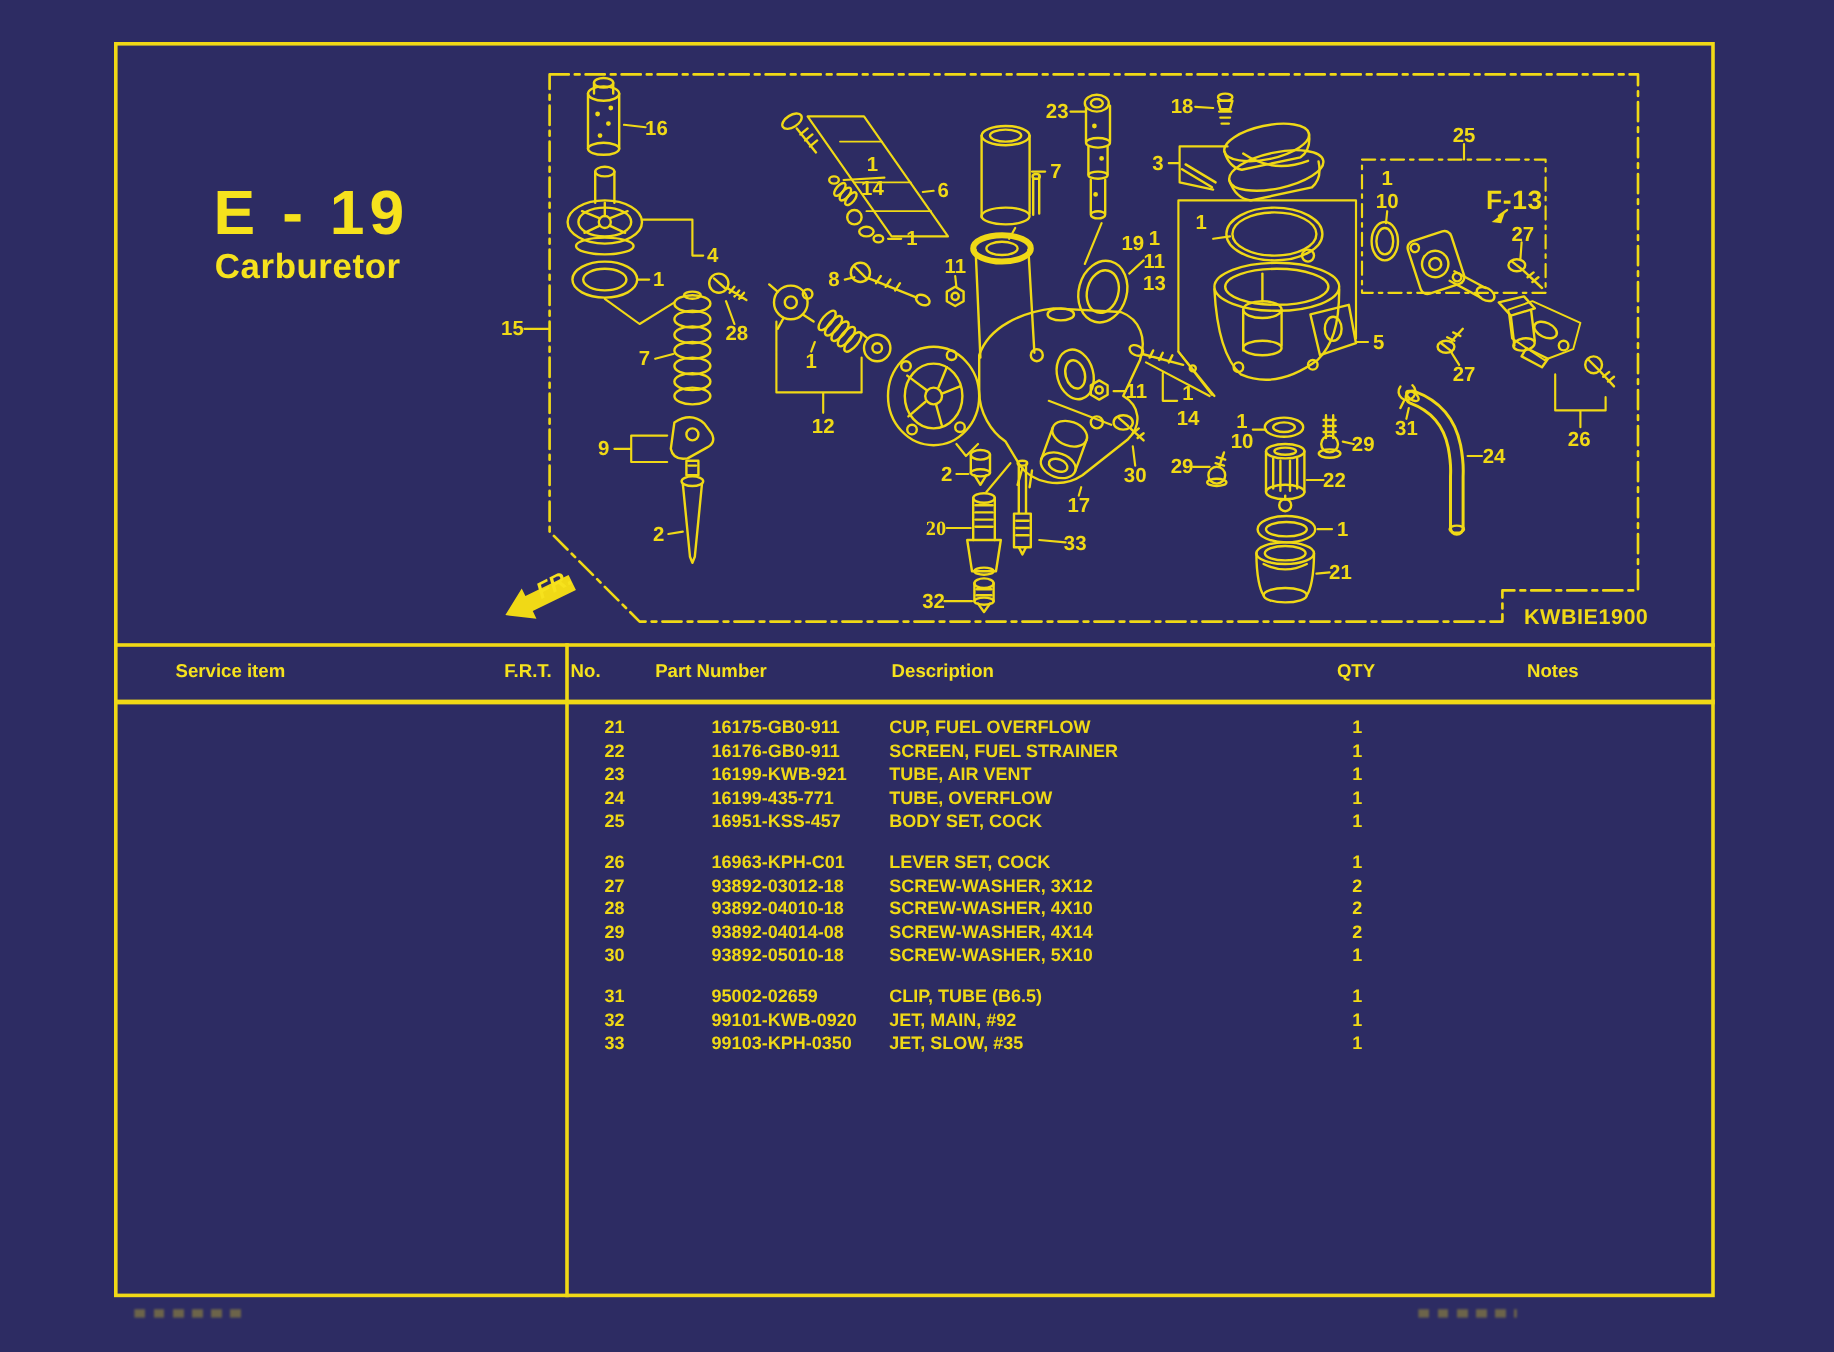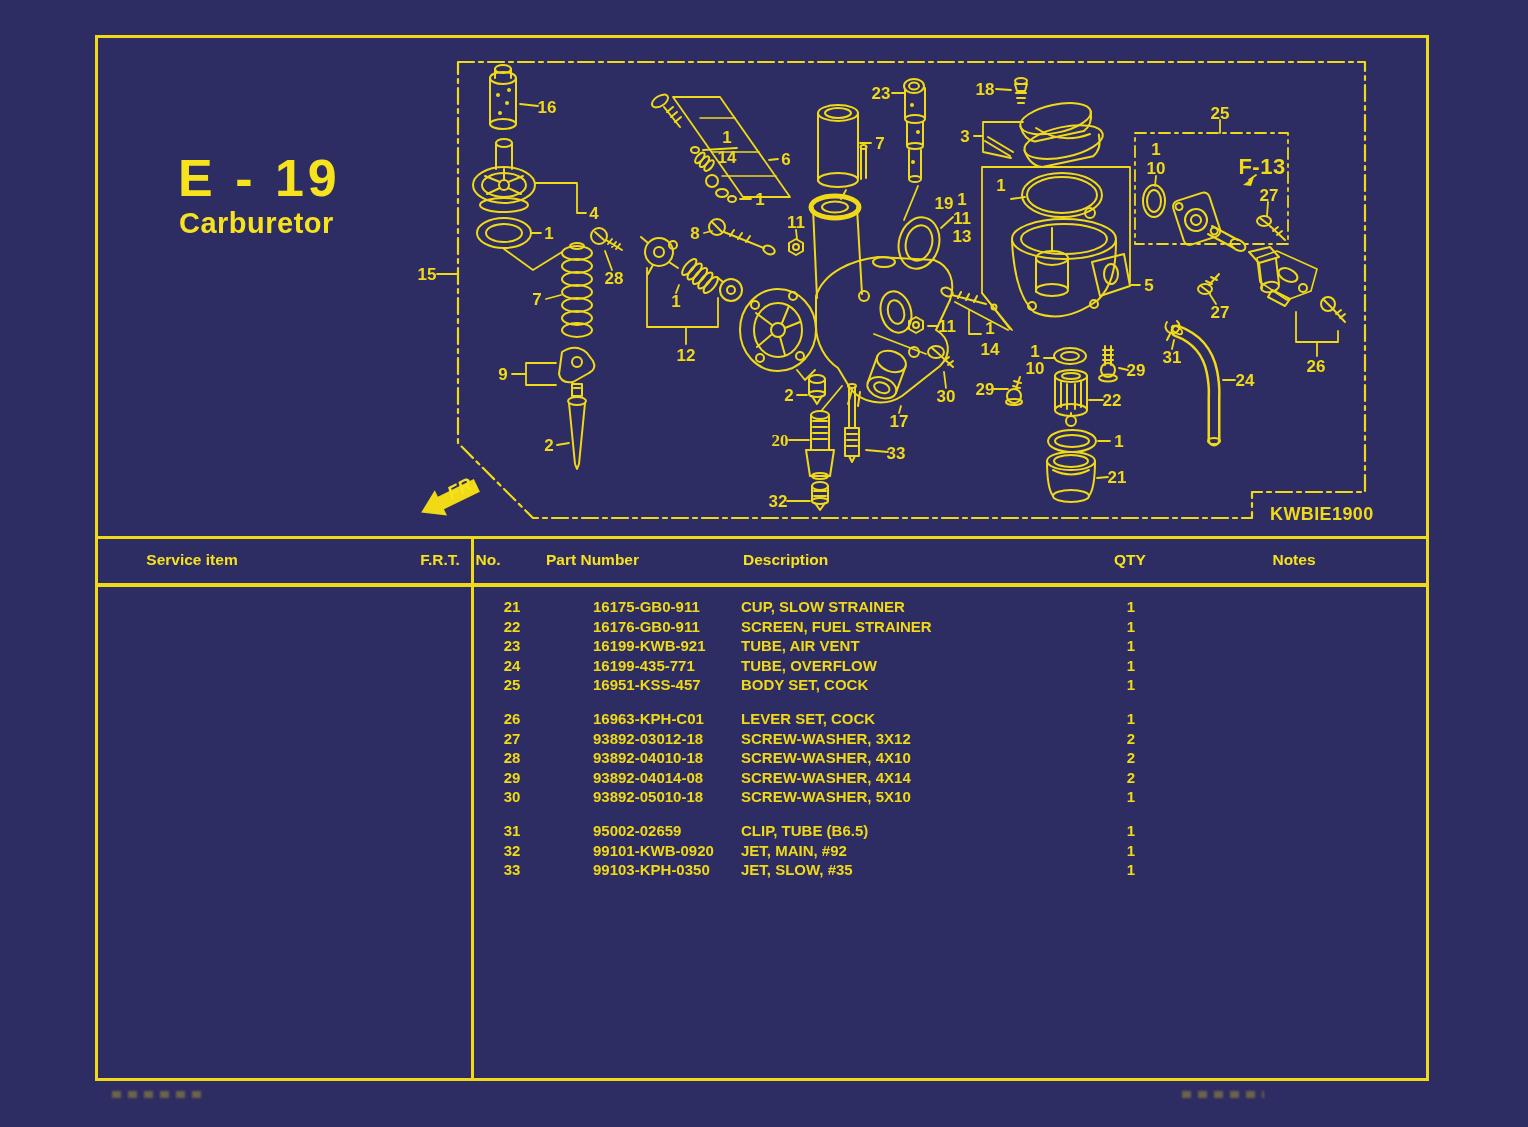--- a/index.html
+++ b/index.html
@@ -496,21 +496,21 @@
   <div class="th" style="left:488px">No.</div>
   <div class="th left" style="left:546px">Part Number</div>
   <div class="th left" style="left:743px">Description</div>
   <div class="th" style="left:1130px">QTY</div>
   <div class="th" style="left:1294px">Notes</div>
 
   <div id="rows">
       <div class="trow" style="top: 598px;">
         <span class="c-no">21</span>
         <span class="c-pn">16175-GB0-911</span>
-        <span class="c-desc">CUP, SLOW STRAINER</span>
+        <span class="c-desc">CUP, FUEL OVERFLOW</span>
         <span class="c-qty">1</span>
         <span class="c-notes"></span>
       </div>
       <div class="trow" style="top: 617.5px;">
         <span class="c-no">22</span>
         <span class="c-pn">16176-GB0-911</span>
         <span class="c-desc">SCREEN, FUEL STRAINER</span>
         <span class="c-qty">1</span>
         <span class="c-notes"></span>
       </div>

